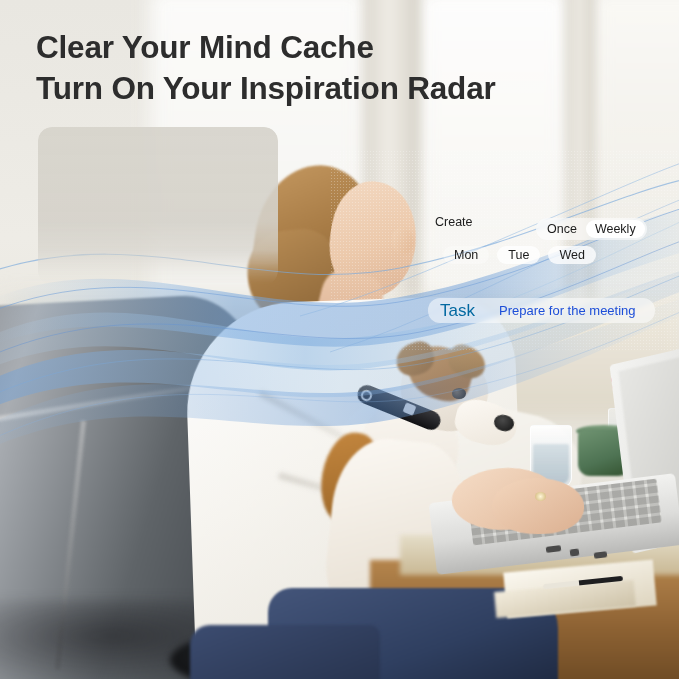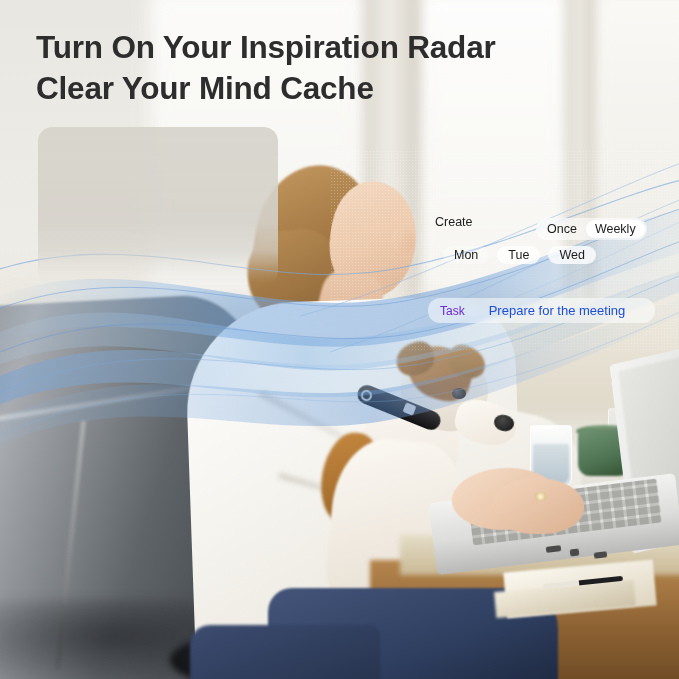--- a/index.html
+++ b/index.html
@@ -425,21 +425,21 @@
   .day-chip.on { background:rgba(255,255,255,.78); }
 
   
   .task-row {
     position:absolute; left:428px; top:298px; width:227px; height:25px;
     background:rgba(255,255,255,.52);
     border-radius:12px;
     display:flex; align-items:center;
     backdrop-filter:blur(2px);
   }
-  .task-label { font-size:12px; color:#6d28d9; padding-left:12px; }
+  .task-label { font-size:17px; color:#0369a1; padding-left:12px; }
   .task-value { font-size:13px; color:#1d4ed8; padding-left:24px; }
 </style>
 </head>
 <body>
 
 <div id="stage">
 
   <div class="photo">
     <div class="wall"></div>
     <div class="window-pane-a"></div>
@@ -556,22 +556,22 @@
     <path d="M-10,440 C180,352 300,424 440,394 C560,370 650,324 690,308" stroke="#84b1e0" stroke-width=".8" fill="none" opacity=".38"></path>
 
     <path d="M300,316 C380,294 470,252 560,214 C620,188 660,170 690,160" stroke="#8cb6e2" stroke-width="1" fill="none" opacity=".5"></path>
     <path d="M330,352 C420,324 500,280 580,244 C634,220 668,204 690,196" stroke="#7eabdd" stroke-width=".9" fill="none" opacity=".42"></path>
     <path d="M420,330 C500,308 580,270 650,236 C672,226 684,220 692,216" stroke="#93bde6" stroke-width=".8" fill="none" opacity=".35"></path>
   </svg>
 
   <div class="ui">
 
     <div class="headline">
+      <span>Clear Your Mind Cache</span>
       <span>Turn On Your Inspiration Radar</span>
-      <span>Clear Your Mind Cache</span>
     </div>
 
     <div class="schedule-card">
 
       <div class="time-picker">
 
         <div class="tp-col hours">
           <div class="tp-cell f2">04</div>
 
         </div>

